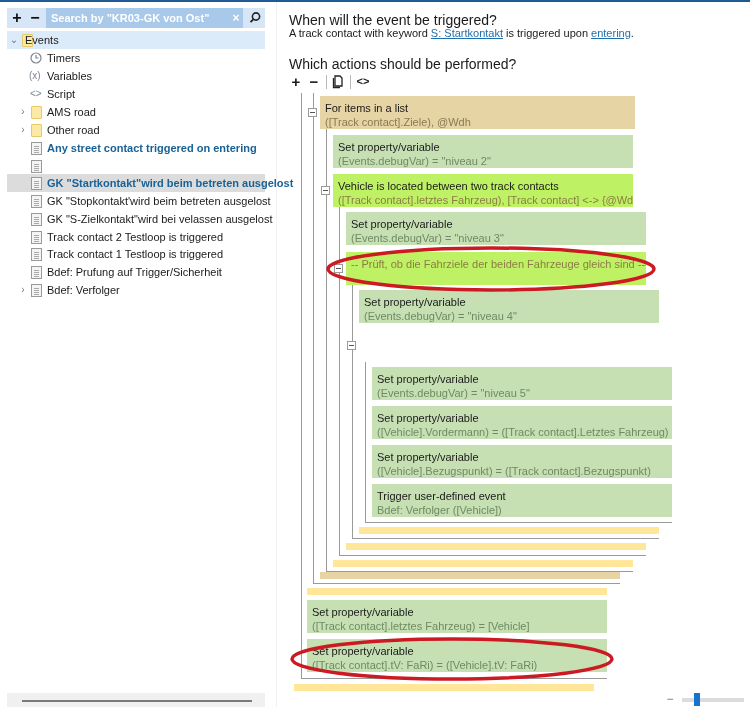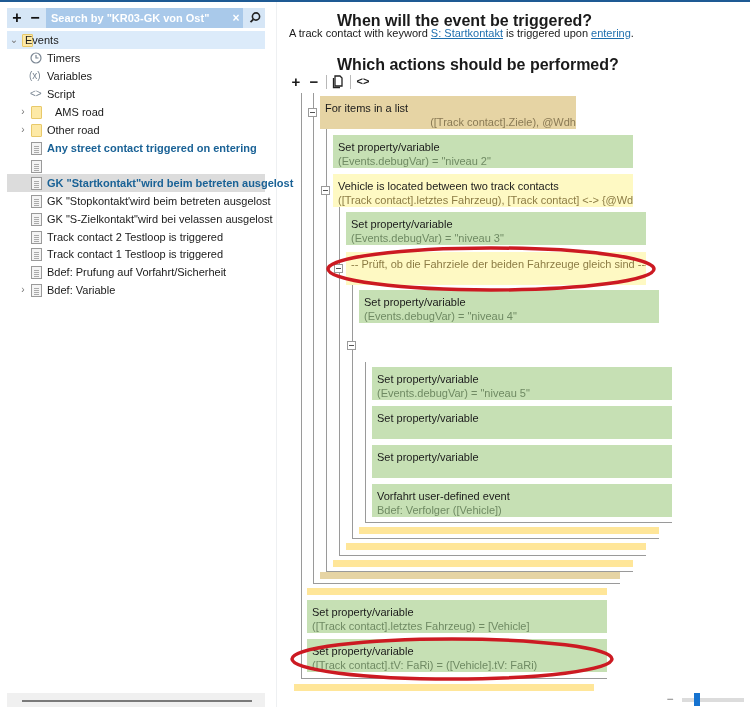--- a/index.html
+++ b/index.html
@@ -28,40 +28,40 @@
   .tree-row .lbl.boldsel { font-weight: bold; color: #1a6296; }
   .folder { background: #fde9a6; border: 1px solid #e8c96a; border-radius: 1px; }
   .doc { background: #f4f4f4; border: 1px solid #9a9a9a; }
   .doc::before { content: ""; position: absolute; left: 2px; top: 3px; width: 5px; height: 1px; background: #aaa; box-shadow: 0 2px 0 #aaa, 0 4px 0 #aaa, 0 6px 0 #aaa; }
 
   .h-scroll { position: absolute; left: 7px; top: 691px; width: 258px; height: 14px; background: #f0f0f0; }
   .h-scroll .thumb { position: absolute; left: 15px; top: 7px; width: 230px; height: 2px; background: #7a7a7a; }
 
   
   .right-panel { position: absolute; left: 278px; top: 2px; width: 472px; height: 705px; }
-  .sec-title { position: absolute; left: 11px; font-weight: bold; font-size: 16px; margin-left: 48px; }
+  .sec-title { position: absolute; left: 11px; font-weight: normal; font-size: 14px; }
   .sec-text { position: absolute; left: 11px; font-size: 11px; }
   .sec-text a { color: #1f6fae; text-decoration: underline; cursor: pointer; }
 
   .act-toolbar { position: absolute; left: 12px; top: 71px; height: 18px; }
   .at-btn { position: absolute; top: 0; height: 18px; font-size: 15px; font-weight: bold; line-height: 17px; cursor: pointer; text-align: center; }
   .at-sep { position: absolute; top: 2px; width: 1px; height: 14px; background: #b8b8b8; }
 
   
   .canvas { position: absolute; left: 0; top: 0; width: 750px; height: 707px; pointer-events: none; }
   .canvas * { pointer-events: auto; }
   .blk { position: absolute; height: 33px; padding: 5px 0 0 5px; cursor: pointer; overflow: hidden; white-space: nowrap; }
   .blk .t { display: block; font-size: 11px; color: #1a1a1a; line-height: 14px; }
   .blk .s { display: block; font-size: 11px; color: #7d7d6e; line-height: 14px; }
   .tan { background: #e6d4a4; }
   .green { background: #c6e0b4; }
   .green .s { color: #6f8a63; }
-  .yellow { background: #fef9c3; }
+  .yellow { background: #bef264; }
   .yellow .s { color: #8c7c45; }
-  .tan .s { color: #8a7a55; text-align: right; }
+  .tan .s { color: #8a7a55; }
   .bar { position: absolute; height: 7px; }
   .bar.yellow { background: #ffe699; }
   .bar.tan { background: #e6d4a4; }
   .vl { position: absolute; width: 1px; background: #9a9a9a; }
   .hl-line { position: absolute; height: 1px; background: #9a9a9a; }
   .collapse { position: absolute; width: 9px; height: 9px; border: 1px solid #9a9a9a; background: #fff; cursor: pointer; }
   .collapse::after { content: ""; position: absolute; left: 1px; top: 3px; width: 5px; height: 1px; background: #555; }
 
   .zoom-minus { position: absolute; left: 665px; top: 692px; width: 10px; height: 14px; font-size: 12px; line-height: 14px; color: #777; text-align: center; }
   .zoom-track { position: absolute; left: 682px; top: 698px; width: 62px; height: 4px; background: #dcdcdc; }
@@ -110,21 +110,21 @@
     </div>
 
     <div class="tree-row" style="top:54px">
       <span class="lbl" style="left:23px;color:#7b8794;font-size:10px">&lt;&gt;</span>
       <span class="lbl" style="left:40px">Script</span>
     </div>
 
     <div class="tree-row" style="top:72px">
       <span class="chev" style="left:11px">›</span>
       <span class="ico folder" style="left:24px"></span>
-      <span class="lbl" style="left:48px">AMS road</span>
+      <span class="lbl" style="left:40px">AMS road</span>
     </div>
 
     <div class="tree-row" style="top:90px">
       <span class="chev" style="left:11px">›</span>
       <span class="ico folder" style="left:24px"></span>
       <span class="lbl" style="left:40px">Other road</span>
     </div>
 
     <div class="tree-row" style="top:108px">
       <span class="ico doc" style="left:24px"></span>
@@ -155,27 +155,27 @@
       <span class="lbl" style="left:40px">Track contact 2 Testloop is triggered</span>
     </div>
 
     <div class="tree-row" style="top:214px">
       <span class="ico doc" style="left:24px"></span>
       <span class="lbl" style="left:40px">Track contact 1 Testloop is triggered</span>
     </div>
 
     <div class="tree-row" style="top:232px">
       <span class="ico doc" style="left:24px"></span>
-      <span class="lbl" style="left:40px">Bdef: Prufung auf Vorfahrt/Sicherheit</span>
+      <span class="lbl" style="left:40px">Bdef: Prufung auf Trigger/Sicherheit</span>
     </div>
 
     <div class="tree-row" style="top:250px">
       <span class="chev" style="left:11px">›</span>
       <span class="ico doc" style="left:24px"></span>
-      <span class="lbl" style="left:40px">Bdef: Variable</span>
+      <span class="lbl" style="left:40px">Bdef: Verfolger</span>
     </div>
   </div>
 
   <div class="h-scroll">
     <div class="thumb"></div>
   </div>
 </div>
 
 <div class="right-panel">
   <div class="sec-title" style="top:10px">When will the event be triggered?</div>
@@ -202,21 +202,21 @@
 <div class="canvas">
 
   <div class="vl" style="left:301px;top:93px;height:585px"></div>
   <div class="vl" style="left:313px;top:93px;height:490px"></div>
   <div class="vl" style="left:326px;top:129px;height:442px"></div>
   <div class="vl" style="left:339px;top:207px;height:348px"></div>
   <div class="vl" style="left:352px;top:285px;height:253px"></div>
   <div class="vl" style="left:365px;top:362px;height:160px"></div>
 
   <div class="collapse" style="left:308px;top:108px"></div>
-  <div class="blk tan" style="left:320px;top:96px;width:256px">
+  <div class="blk tan" style="left:320px;top:96px;width:315px">
     <span class="t">For items in a list</span>
     <span class="s">([Track contact].Ziele), @Wdh</span>
   </div>
 
   <div class="blk green" style="left:333px;top:135px;width:300px">
     <span class="t">Set property/variable</span>
     <span class="s">(Events.debugVar) = "niveau 2"</span>
   </div>
 
   <div class="collapse" style="left:321px;top:186px"></div>
@@ -242,28 +242,30 @@
 
   <div class="collapse" style="left:347px;top:341px"></div>
 
   <div class="blk green" style="left:372px;top:367px;width:300px">
     <span class="t">Set property/variable</span>
     <span class="s">(Events.debugVar) = "niveau 5"</span>
   </div>
 
   <div class="blk green" style="left:372px;top:406px;width:300px">
     <span class="t">Set property/variable</span>
+    <span class="s">([Vehicle].Vordermann) = ([Track contact].Letztes Fahrzeug)</span>
   </div>
 
   <div class="blk green" style="left:372px;top:445px;width:300px">
     <span class="t">Set property/variable</span>
+    <span class="s">([Vehicle].Bezugspunkt) = ([Track contact].Bezugspunkt)</span>
   </div>
 
   <div class="blk green" style="left:372px;top:484px;width:300px">
-    <span class="t">Vorfahrt user-defined event</span>
+    <span class="t">Trigger user-defined event</span>
     <span class="s">Bdef: Verfolger ([Vehicle])</span>
   </div>
 
   <div class="hl-line" style="left:365px;top:522px;width:307px"></div>
   <div class="bar yellow" style="left:359px;top:527px;width:300px"></div>
   <div class="hl-line" style="left:352px;top:538px;width:307px"></div>
   <div class="bar yellow" style="left:346px;top:543px;width:300px"></div>
   <div class="hl-line" style="left:339px;top:555px;width:307px"></div>
   <div class="bar yellow" style="left:333px;top:560px;width:300px"></div>
   <div class="hl-line" style="left:326px;top:571px;width:307px"></div>

